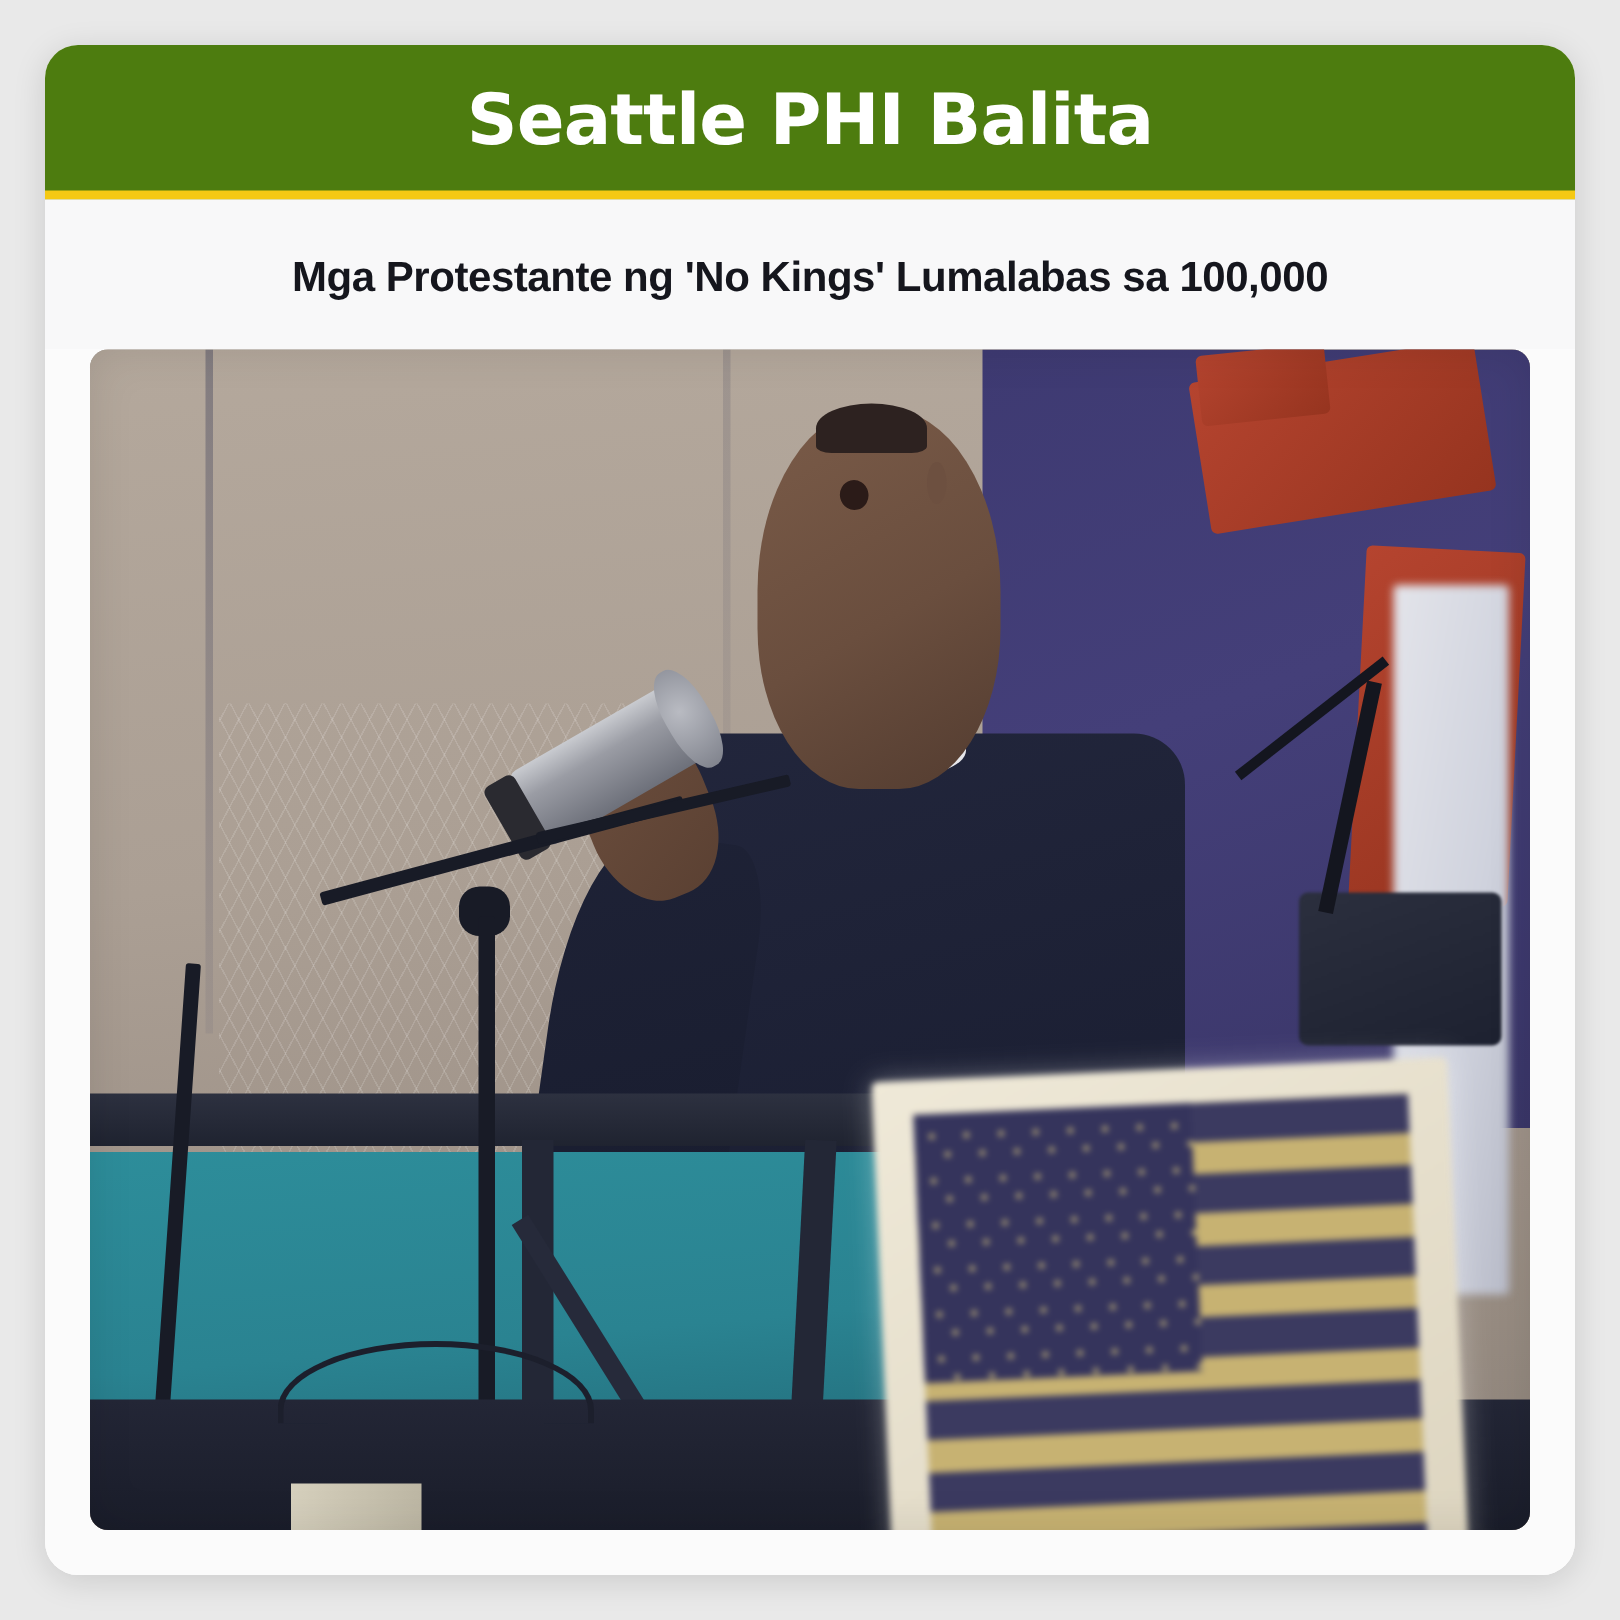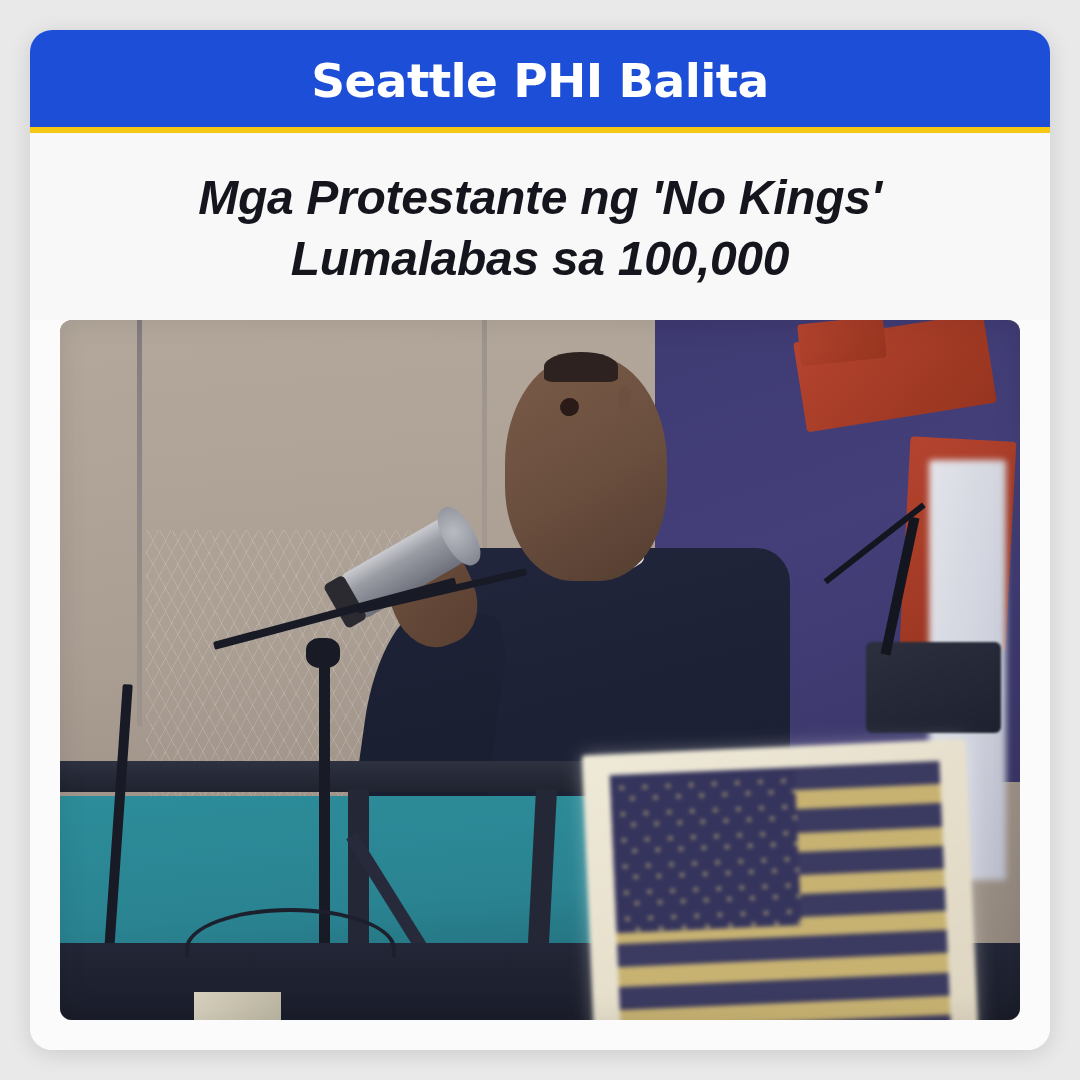--- a/index.html
+++ b/index.html
@@ -27,21 +27,21 @@
     background: #ffffff;
     border-radius: 22px;
     overflow: hidden;
     box-shadow: 0 4px 22px rgba(0,0,0,0.13);
     display: flex;
     flex-direction: column;
   }
 
   
   .card-header {
-    background: #1d4ed8;
+    background: #4d7c0f;
     padding: 26px 30px 20px 30px;
     text-align: center;
     border-bottom: 6px solid #f5c913;
     flex: 0 0 auto;
   }
 
   .brand-title {
     color: #ffffff;
     font-size: 47px;
     font-weight: 800;
@@ -60,26 +60,25 @@
 
   
   .headline-wrap {
     background: #f8f8f9;
     padding: 34px 45px 30px 45px;
     flex: 0 0 auto;
   }
 
   .headline {
     color: #15161d;
-    font-size: 48px;
+    font-size: 28px;
     font-weight: 700;
     line-height: 1.28;
     text-align: center;
     letter-spacing: -0.3px;
-    font-style: italic;
   }
 
   
   .photo-wrap {
     flex: 1 1 auto;
     background: #fbfbfb;
     padding: 0 30px 30px 30px;
     display: flex;
   }
 

